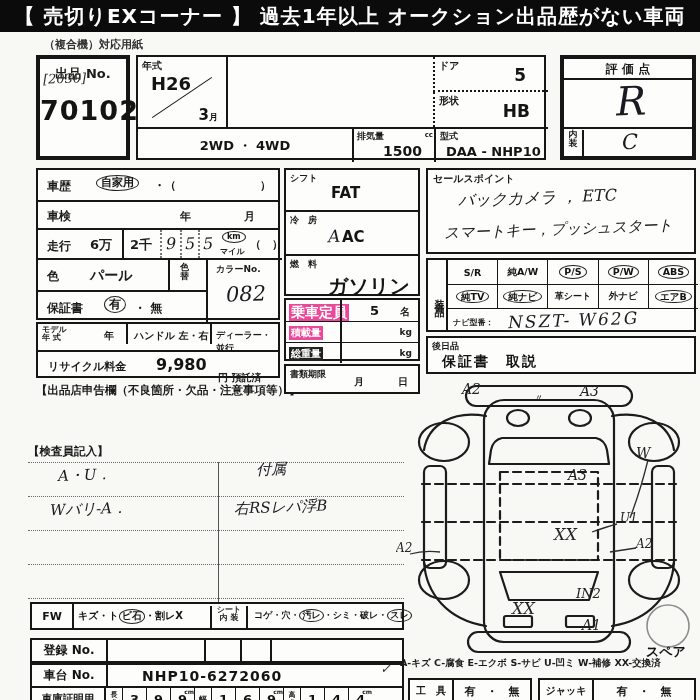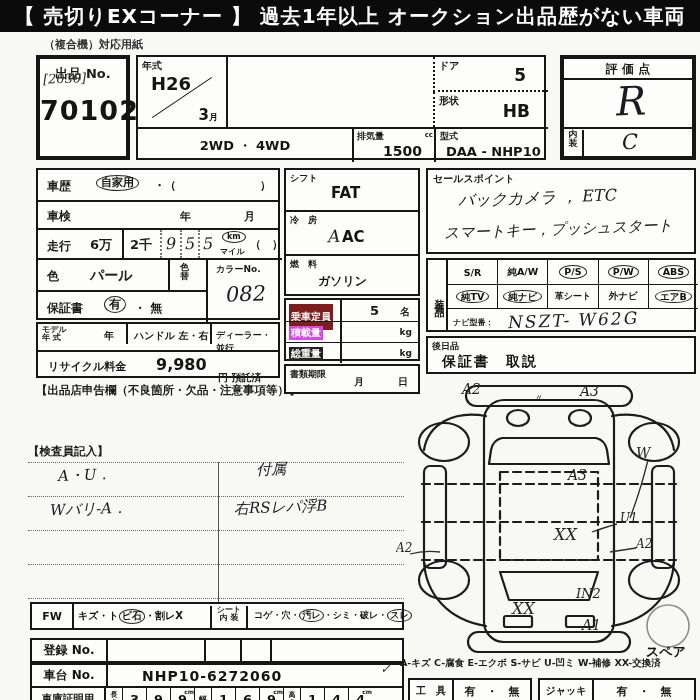--- a/index.html
+++ b/index.html
@@ -156,33 +156,33 @@
       <span class="abs lbl" style="left:4px;top:2px;font-size:9px;">シフト</span>
       <span class="abs" style="left:45px;top:14px;font-size:15px;font-weight:bold;">FAT</span>
     </div>
     <div class="abs" style="left:0;top:40px;width:100%;height:44px;border-top:2px solid #161616;box-sizing:border-box;">
       <span class="abs lbl" style="left:4px;top:2px;font-size:9px;">冷　房</span>
       <span class="abs hw rot" style="left:42px;top:14px;font-size:17px;">A</span>
       <span class="abs" style="left:56px;top:16px;font-size:15px;font-weight:bold;">AC</span>
     </div>
     <div class="abs" style="left:0;top:84px;width:100%;height:44px;border-top:2px solid #161616;box-sizing:border-box;">
       <span class="abs lbl" style="left:4px;top:2px;font-size:9px;">燃　料</span>
-      <span class="abs" style="left:32px;top:17px;font-size:12px;font-weight:bold;">ガソリン</span>
+      <span class="abs" style="left:42px;top:17px;font-size:20px;font-weight:bold;">ガソリン</span>
     </div>
   </div>
 
   <div class="box" style="left:284px;top:298px;width:136px;height:63px;">
     <div class="abs" style="left:0;top:0;width:100%;height:21px;">
-      <span class="abs lbl" style="left:3px;top:4px;font-size:10px;background:#7f1d1d;color:#fdfdfb;padding:6px 2px;">乗車定員</span>
+      <span class="abs lbl" style="left:3px;top:4px;font-size:14px;background:#ec4899;color:#fdfdfb;padding:0 2px;">乗車定員</span>
       <span class="vline" style="left:54px;top:0;height:21px;"></span>
       <span class="abs" style="left:84px;top:3px;font-size:13px;font-weight:bold;">5</span>
       <span class="abs lbl" style="right:8px;top:5px;font-size:10px;">名</span>
     </div>
     <div class="abs" style="left:0;top:21px;width:100%;height:21px;border-top:1.6px solid #161616;box-sizing:border-box;">
-      <span class="abs lbl" style="left:3px;top:4px;font-size:10px;background:#d946ef;color:#fdfdfb;padding:0 2px;">積載量</span>
+      <span class="abs lbl" style="left:3px;top:4px;font-size:10px;background:#ec4899;color:#fdfdfb;padding:0 2px;">積載量</span>
       <span class="vline" style="left:54px;top:0;height:20px;"></span>
       <span class="abs lbl" style="right:6px;top:5px;font-size:9px;">kg</span>
     </div>
     <div class="abs" style="left:0;top:42px;width:100%;height:21px;border-top:1.6px solid #161616;box-sizing:border-box;">
       <span class="abs lbl" style="left:3px;top:4px;font-size:10px;background:#222;color:#fdfdfb;padding:0 2px;">総重量</span>
       <span class="vline" style="left:54px;top:0;height:20px;"></span>
       <span class="abs lbl" style="right:6px;top:5px;font-size:9px;">kg</span>
     </div>
   </div>
 

